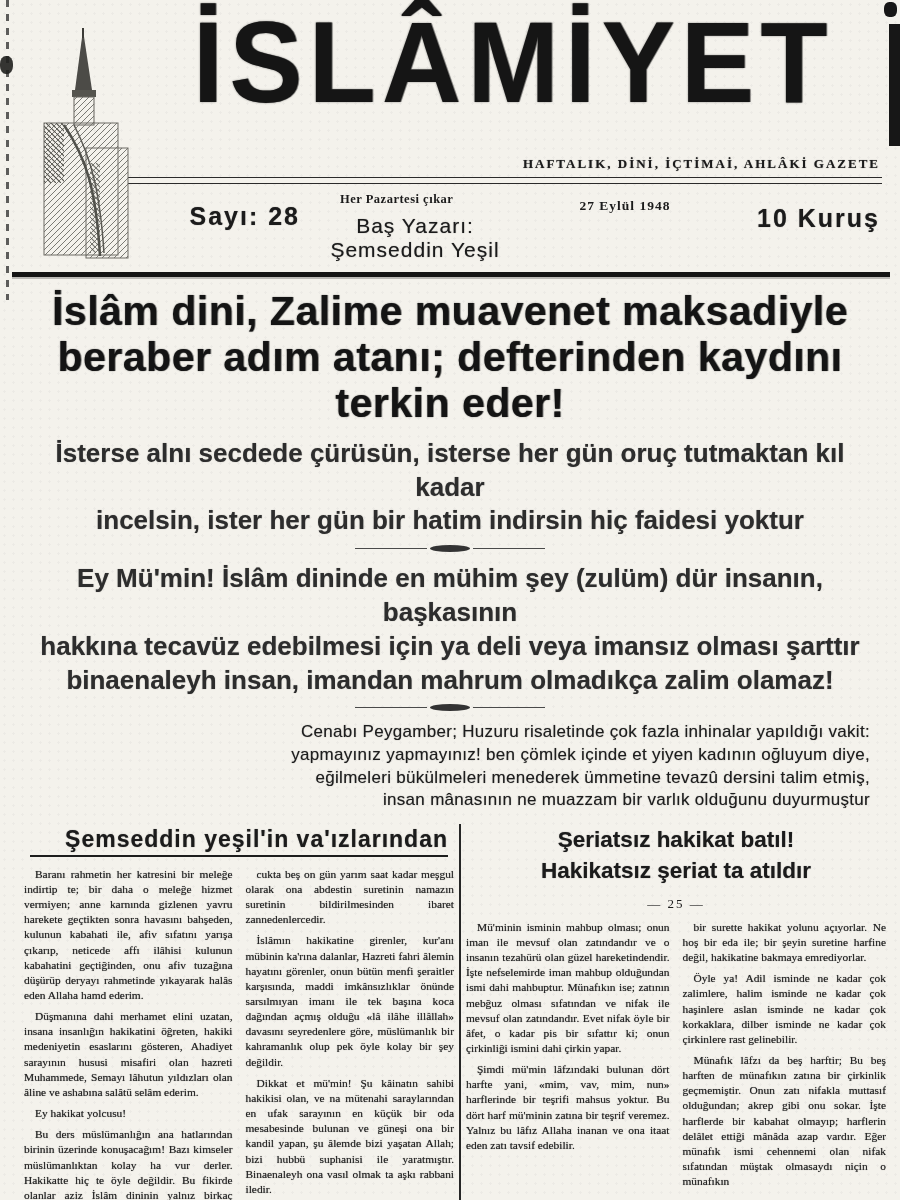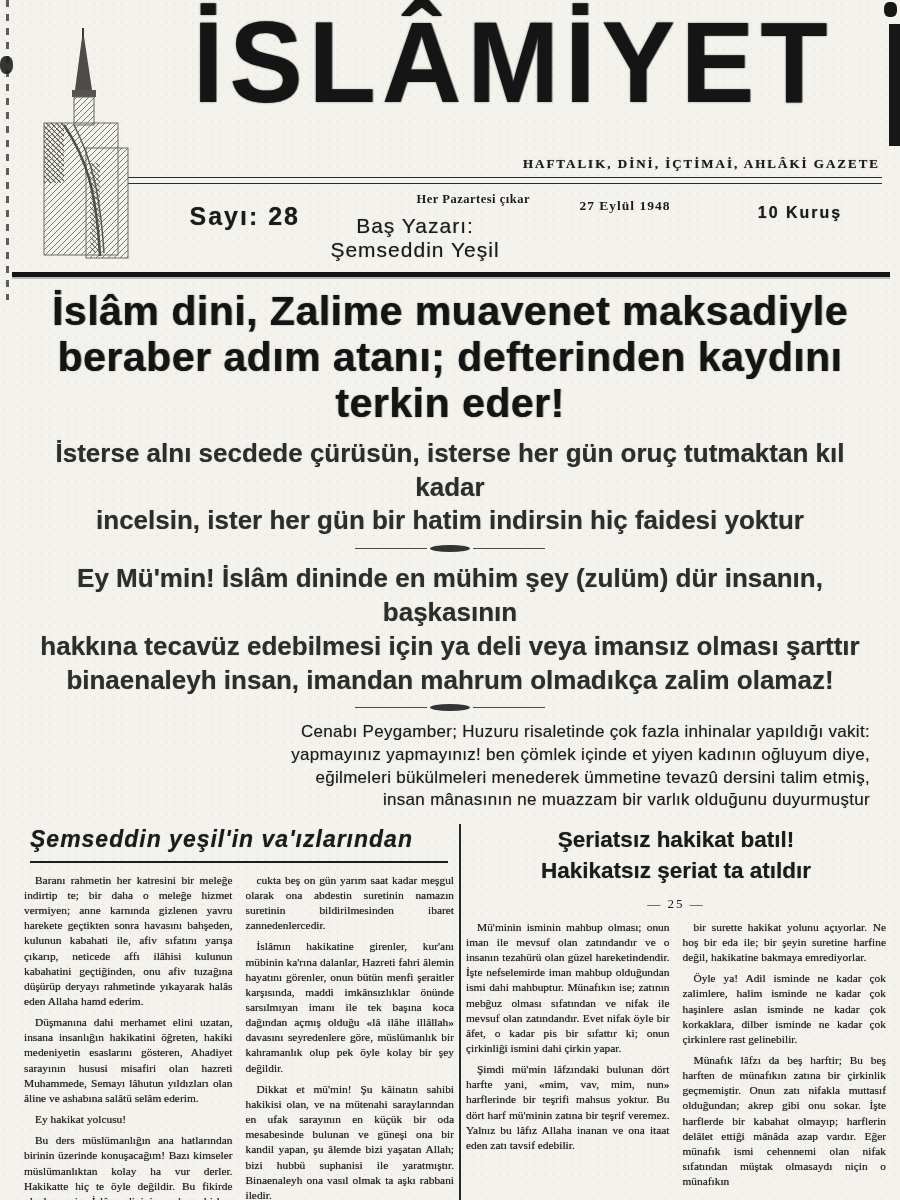--- a/index.html
+++ b/index.html
@@ -27,43 +27,43 @@
     text-shadow:1px 0 0 rgba(20,20,20,.45),0 0 2px rgba(20,20,20,.5);
     transform:scaleY(1.04);transform-origin:top center;
   }
   .subtitle{margin:8px 20px 0 150px;text-align:right;font-weight:bold;font-size:13px;letter-spacing:2px;}
   .rule{border:0;border-top:1.5px solid #2b2b2b;margin:5px 18px 0 128px;}
   .motto{margin:5px 20px 0 140px;text-align:center;font-weight:bold;font-size:12.5px;line-height:1.55;letter-spacing:.4px;word-spacing:3px;}
   
   .infobar{margin:4px 20px 0 130px;display:grid;grid-template-columns:170px 1fr 190px 160px;align-items:start;padding:4px 0 8px;}
   .issue{font-family:"Liberation Sans",sans-serif;font-weight:bold;font-size:25px;letter-spacing:2px;padding-top:10px;text-align:right;}
   .center-stack{text-align:center;}
-  .schedule{font-weight:bold;font-size:12.5px;letter-spacing:.5px;text-align:right;padding-left:40px;}
+  .schedule{font-weight:bold;font-size:12.5px;letter-spacing:.5px;text-align:left;padding-left:40px;}
   .editor{font-family:"Liberation Sans",sans-serif;font-size:21px;letter-spacing:1px;margin-top:7px;}
   .date{font-weight:bold;font-size:13.5px;text-align:center;padding-top:6px;letter-spacing:1px;}
-  .price{font-family:"Liberation Sans",sans-serif;font-weight:bold;font-size:16px;text-align:center;padding-top:12px;letter-spacing:2px;}
+  .price{font-family:"Liberation Sans",sans-serif;font-weight:bold;font-size:25px;text-align:right;padding-top:12px;letter-spacing:2px;}
   .rule-heavy{margin:2px 10px 0 12px;border-top:5px solid #141414;box-shadow:0 2px 0 rgba(20,20,20,.25);}
   
   .headline{margin:12px 20px 0 20px;text-align:center;font-family:"Liberation Sans",sans-serif;font-weight:bold;
     font-size:41px;line-height:1.12;color:#141414;letter-spacing:.5px;
     text-shadow:1px 0 0 rgba(20,20,20,.4),0 0 1.5px rgba(20,20,20,.55);}
   .subhead{margin:10px 24px 0 24px;text-align:center;font-family:"Liberation Sans",sans-serif;font-weight:bold;
     font-size:26px;line-height:1.3;color:#2d2d2d;text-shadow:0 0 1px rgba(45,45,45,.5);}
   .divider{width:190px;margin:7px auto 4px;display:flex;align-items:center;}
   .divider .line{flex:1;height:1px;background:#4a4a4a;}
   .divider .orn{width:40px;height:7px;background:#333;border-radius:50%;margin:0 3px;filter:blur(.4px);}
   .boldpara{margin:10px 30px 0 30px;text-align:right;font-family:"Liberation Sans",sans-serif;font-weight:normal;
     font-size:17px;line-height:1.33;color:#1d1d1d;letter-spacing:.3px;text-shadow:0 0 1px rgba(30,30,30,.5);}
   
   .articles{margin:12px 14px 0 24px;display:flex;height:444px;overflow:hidden;}
   .article-left{width:430px;flex:0 0 430px;}
   .vrule{width:2px;background:#262626;margin:0 5px;}
   .article-right{flex:1;min-width:0;}
-  .lhead{font-family:"Liberation Sans",sans-serif;font-weight:bold;font-size:23px;letter-spacing:1px;text-align:left;
-    margin:2px 6px 10px 6px;padding-bottom:8px;border-bottom:2.5px solid #1d1d1d;font-style:italic;}
+  .lhead{font-family:"Liberation Sans",sans-serif;font-weight:bold;font-size:23px;letter-spacing:1px;text-align:right;
+    margin:2px 6px 10px 6px;padding-bottom:2px;border-bottom:2.5px solid #1d1d1d;}
   .rhead{font-family:"Liberation Sans",sans-serif;font-weight:bold;font-size:22.5px;text-align:center;line-height:1.4;margin:0;}
   .kicker{margin-top:4px;text-align:center;font-weight:bold;font-size:11.5px;line-height:1.55;letter-spacing:.4px;}
   .marker{text-align:center;font-weight:normal;font-size:13px;margin:9px 0 8px;letter-spacing:2px;}
   .cols{display:flex;gap:13px;}
   .col{flex:1;min-width:0;}
   .col p{font-size:11.4px;line-height:1.33;text-align:justify;text-indent:11px;margin:0 0 6px;color:#242424;
     text-shadow:0 0 .8px rgba(36,36,36,.7);}
 </style>
 </head>
 <body>

